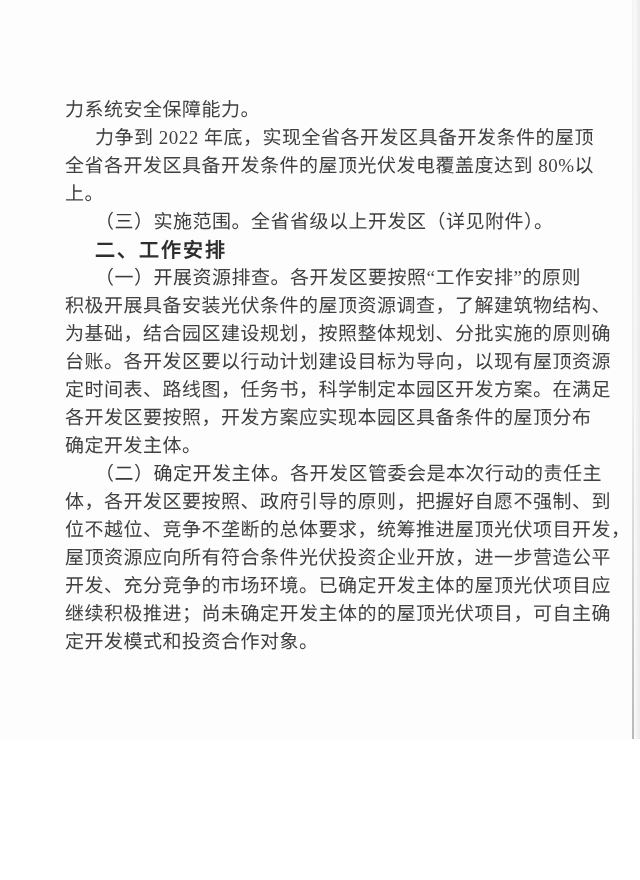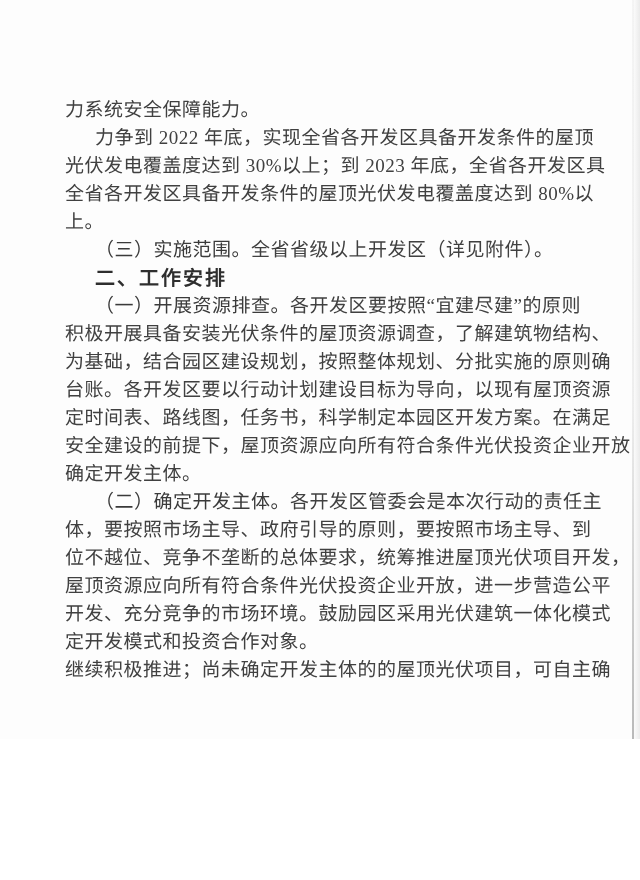--- a/index.html
+++ b/index.html
@@ -74,39 +74,38 @@
 
 <div class="page">
 
   <div class="scan-edge-band"></div>
   <div class="scan-edge-line"></div>
   <div class="scan-artifact-line"></div>
 
   <div class="text-block">
       <div class="line"><span class="run-body">力系统安全保障能力。</span></div>
       <div class="line indent fill"><span class="run-body">力争到 2022 年底，实现全省各开发区具备开发条件的屋顶</span></div>
-      <div class="line fill"><span class="run-body">光伏发电覆盖度达到 30%以上；到 2023 年底，全省各开发区具</span></div>
       <div class="line fill"><span class="run-body">全省各开发区具备开发条件的屋顶光伏发电覆盖度达到 80%以</span></div>
       <div class="line"><span class="run-body">上。</span></div>
       <div class="line indent"><span class="run-kai">（三）实施范围。</span><span class="run-body">全省省级以上开发区（详见附件）。</span></div>
       <div class="line indent"><span class="run-hei">二、工作安排</span></div>
-      <div class="line indent fill"><span class="run-kai">（一）开展资源排查。</span><span class="run-body">各开发区要按照“宜建尽建”的原则</span></div>
+      <div class="line indent fill"><span class="run-kai">（一）开展资源排查。</span><span class="run-body">各开发区要按照“工作安排”的原则</span></div>
       <div class="line fill"><span class="run-body">积极开展具备安装光伏条件的屋顶资源调查，了解建筑物结构、</span></div>
       <div class="line fill"><span class="run-body">为基础，结合园区建设规划，按照整体规划、分批实施的原则确</span></div>
       <div class="line fill"><span class="run-body">台账。各开发区要以行动计划建设目标为导向，以现有屋顶资源</span></div>
       <div class="line fill"><span class="run-body">定时间表、路线图，任务书，科学制定本园区开发方案。在满足</span></div>
-      <div class="line fill"><span class="run-body">安全建设的前提下，屋顶资源应向所有符合条件光伏投资企业开放</span></div>
+      <div class="line fill"><span class="run-body">各开发区要按照，开发方案应实现本园区具备条件的屋顶分布</span></div>
       <div class="line"><span class="run-body">确定开发主体。</span></div>
       <div class="line indent fill"><span class="run-kai">（二）确定开发主体。</span><span class="run-body">各开发区管委会是本次行动的责任主</span></div>
-      <div class="line fill"><span class="run-body">体，要按照市场主导、政府引导的原则，要按照市场主导、到</span></div>
+      <div class="line fill"><span class="run-body">体，各开发区要按照、政府引导的原则，把握好自愿不强制、到</span></div>
       <div class="line fill"><span class="run-body">位不越位、竞争不垄断的总体要求，统筹推进屋顶光伏项目开发，</span></div>
       <div class="line fill"><span class="run-body">屋顶资源应向所有符合条件光伏投资企业开放，进一步营造公平</span></div>
-      <div class="line fill"><span class="run-body">开发、充分竞争的市场环境。鼓励园区采用光伏建筑一体化模式</span></div>
+      <div class="line fill"><span class="run-body">开发、充分竞争的市场环境。已确定开发主体的屋顶光伏项目应</span></div>
+      <div class="line fill"><span class="run-body">继续积极推进；尚未确定开发主体的的屋顶光伏项目，可自主确</span></div>
       <div class="line"><span class="run-body">定开发模式和投资合作对象。</span></div>
-      <div class="line fill"><span class="run-body">继续积极推进；尚未确定开发主体的的屋顶光伏项目，可自主确</span></div>
     </div>
 
   <div class="page-number">— 3 —</div>
 
   <div class="footer-watermark">
     <svg class="brand-logo" viewBox="0 0 30 30" fill="none" xmlns="http://www.w3.org/2000/svg">
       <path d="M3 8 Q7 13 9 19" stroke="#c6c6c6" stroke-width="1.6" stroke-linecap="round"></path>
       <circle cx="18" cy="15" r="8.5" stroke="#c9c9c9" stroke-width="1.6"></circle>
       <circle cx="15.5" cy="12.5" r="1.2" fill="#c2c2c2"></circle>
       <path d="M14 19 Q18 21.5 22 19" stroke="#cecece" stroke-width="1.3" stroke-linecap="round"></path>

